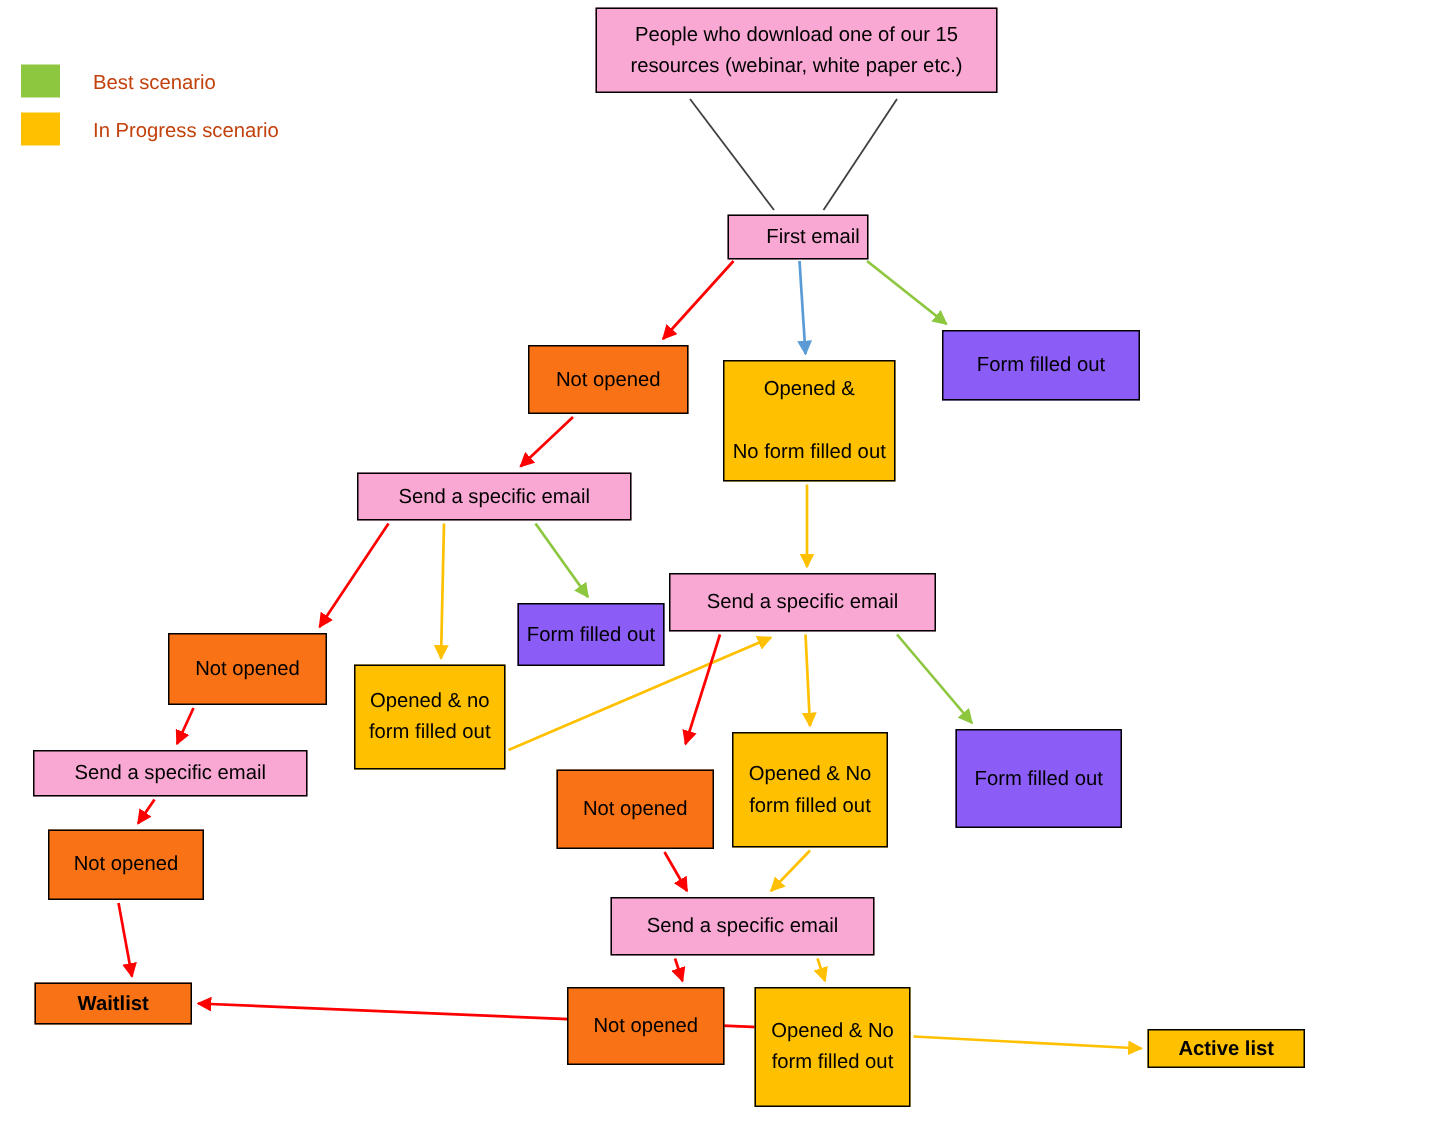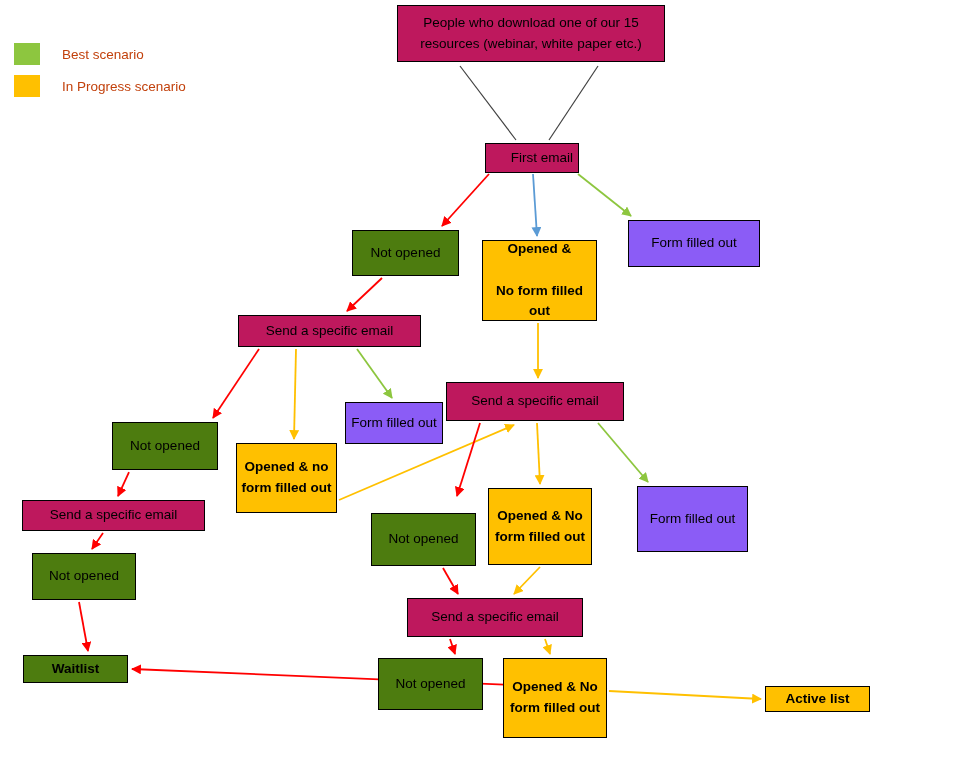--- a/index.html
+++ b/index.html
@@ -33,24 +33,24 @@
     align-items: center;
     justify-content: center;
     text-align: center;
     font-size: 13.5px;
     line-height: 1.55;
     color: #000000;
     padding: 2px 4px;
     white-space: pre-line;
     z-index: 2;
   }
-  .node.white  { background: #be185d; }
+  .node.white  { background: #f9a8d4; }
   .node.green  { background: #8b5cf6; }
-  .node.orange { background: #FFC000; font-weight: bold; }
-  .node.red    { background: #4d7c0f; }
+  .node.orange { background: #FFC000; }
+  .node.red    { background: #f97316; }
   .node.bold   { font-weight: bold; }
 
   
   .legend {
     position: absolute;
     left: 14px;
     top: 40px;
     z-index: 3;
   }
   .legend-row {

